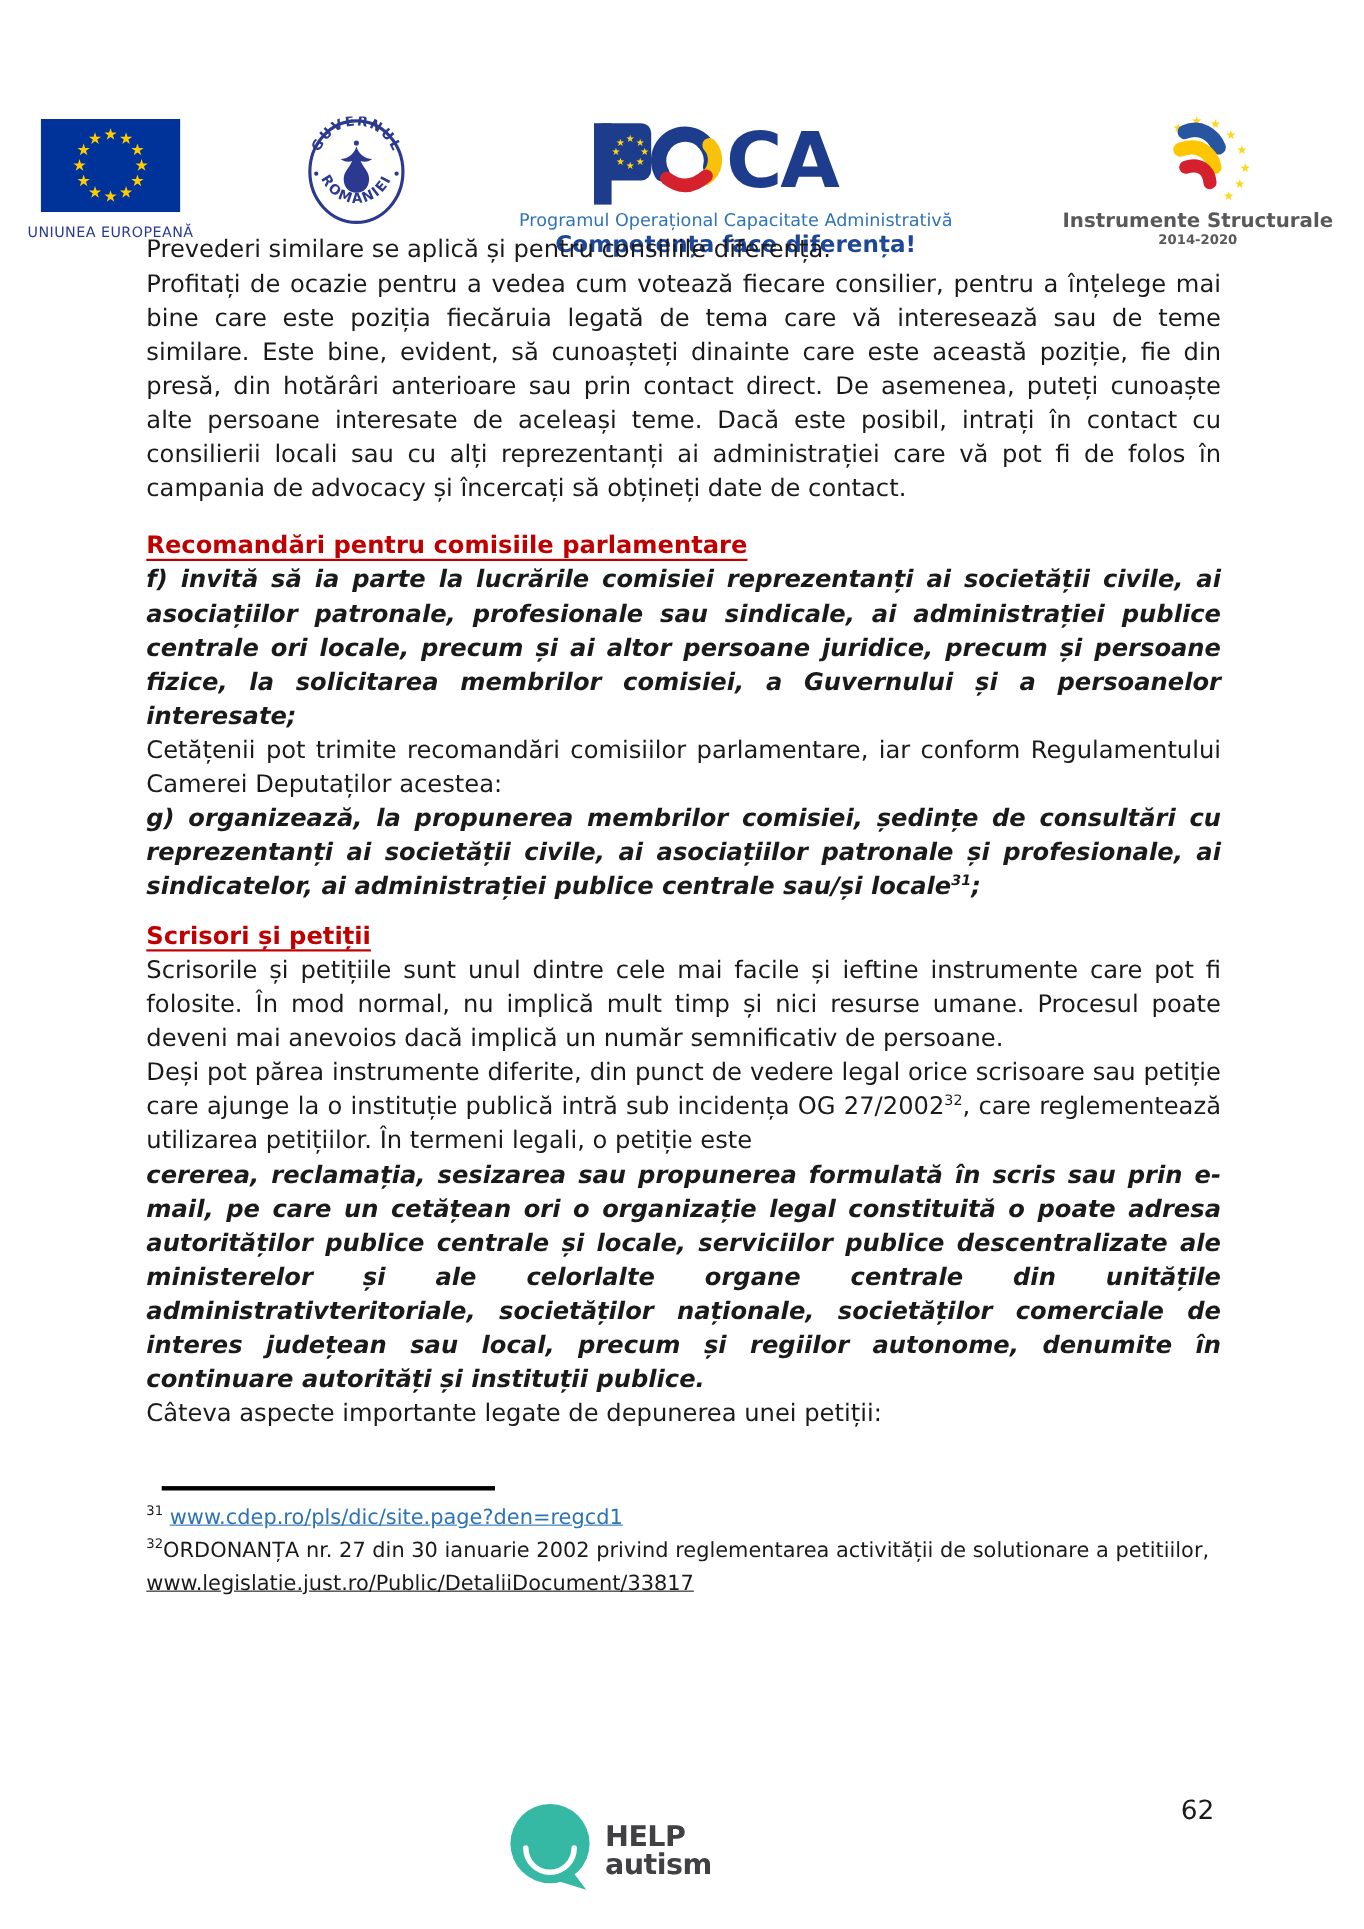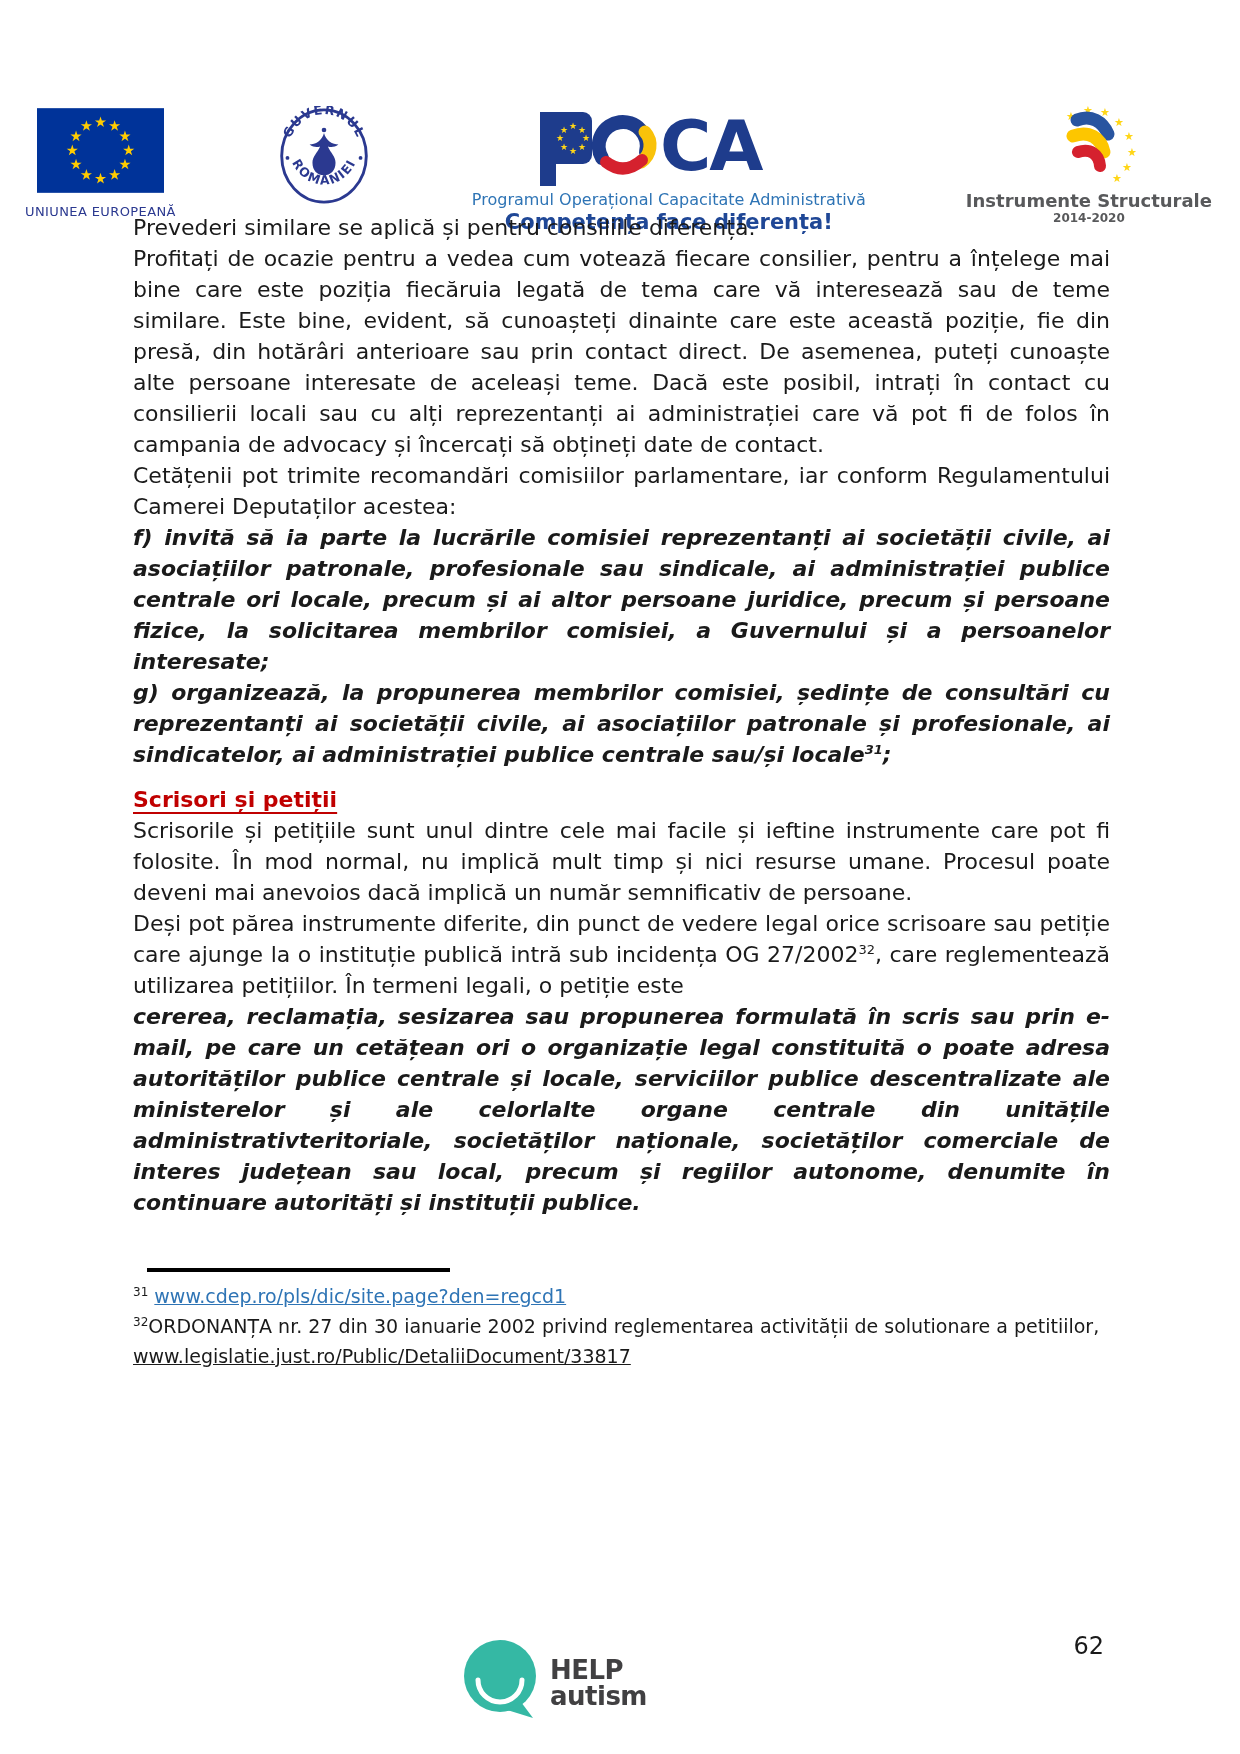--- a/index.html
+++ b/index.html
@@ -145,35 +145,37 @@
       <div class="instr-cap2">2014-2020</div>
     </div>
   </div>
 
   <div class="content">
 
     <p class="body p1">Prevederi similare se aplică și pentru consiliile diferența.</p>
 
     <p class="body p2">Profitați de ocazie pentru a vedea cum votează fiecare consilier, pentru a înțelege mai bine care este poziția fiecăruia legată de tema care vă interesează sau de teme similare. Este bine, evident, să cunoașteți dinainte care este această poziție, fie din presă, din hotărâri anterioare sau prin contact direct. De asemenea, puteți cunoaște alte persoane interesate de aceleași teme. Dacă este posibil, intrați în contact cu consilierii locali sau cu alți reprezentanți ai administrației care vă pot fi de folos în campania de advocacy și încercați să obțineți date de contact.</p>
 
+    <h2 class="red-heading h1"><span class="u">Recomandări pentru comisiile parlamentare</span></h2>
+
+    <p class="body quote ragged qf">f) invită să ia parte la lucrările comisiei reprezentanți ai societății civile, ai asociațiilor patronale, profesionale sau sindicale, ai administrației publice centrale ori locale, precum și ai altor persoane juridice, precum și persoane fizice, la solicitarea membrilor comisiei, a Guvernului și a persoanelor interesate;</p>
 
     <p class="body p3">Cetățenii pot trimite recomandări comisiilor parlamentare, iar conform Regulamentului Camerei Deputaților acestea:</p>
-
-    <p class="body quote ragged qf">f) invită să ia parte la lucrările comisiei reprezentanți ai societății civile, ai asociațiilor patronale, profesionale sau sindicale, ai administrației publice centrale ori locale, precum și ai altor persoane juridice, precum și persoane fizice, la solicitarea membrilor comisiei, a Guvernului și a persoanelor interesate;</p>
 
     <p class="body quote ragged qg"><span>g) organizează, la propunerea membrilor comisiei, ședințe de consultări cu reprezentanți ai societății civile, ai asociațiilor patronale și profesionale, ai sindicatelor, ai administrației publice centrale sau/și locale</span><sup class="fnref">31</sup><span>;</span></p>
 
     <h2 class="red-heading h2b"><span class="u">Scrisori și petiții</span></h2>
 
     <p class="body p4">Scrisorile și petițiile sunt unul dintre cele mai facile și ieftine instrumente care pot fi folosite. În mod normal, nu implică mult timp și nici resurse umane. Procesul poate deveni mai anevoios dacă implică un număr semnificativ de persoane.</p>
 
     <p class="body p5"><span>Deși pot părea instrumente diferite, din punct de vedere legal orice scrisoare sau petiție care ajunge la o instituție publică intră sub incidența OG 27/2002</span><sup class="fnref">32</sup><span>, care reglementează utilizarea petițiilor. În termeni legali, o petiție este</span></p>
 
     <p class="body quote ql">cererea, reclamația, sesizarea sau propunerea formulată în scris sau prin e-mail, pe care un cetățean ori o organizație legal constituită o poate adresa autorităților publice centrale și locale, serviciilor publice descentralizate ale ministerelor și ale celorlalte organe centrale din unitățile administrativteritoriale, societăților naționale, societăților comerciale de interes județean sau local, precum și regiilor autonome, denumite în continuare autorități și instituții publice.</p>
 
+    <p class="body p6">Câteva aspecte importante legate de depunerea unei petiții:</p>
 
     <div class="fnrule"></div>
     <div class="footnotes">
       <div class="footnote"><sup>31</sup> <a class="link">www.cdep.ro/pls/dic/site.page?den=regcd1</a></div>
       <div class="footnote"><sup>32</sup><span>ORDONANȚA nr. 27 din 30 ianuarie 2002 privind reglementarea activității de solutionare a petitiilor, </span><a class="link dark">www.legislatie.just.ro/Public/DetaliiDocument/33817</a></div>
     </div>
   </div>
 
   <div class="page-num">62</div>
 

